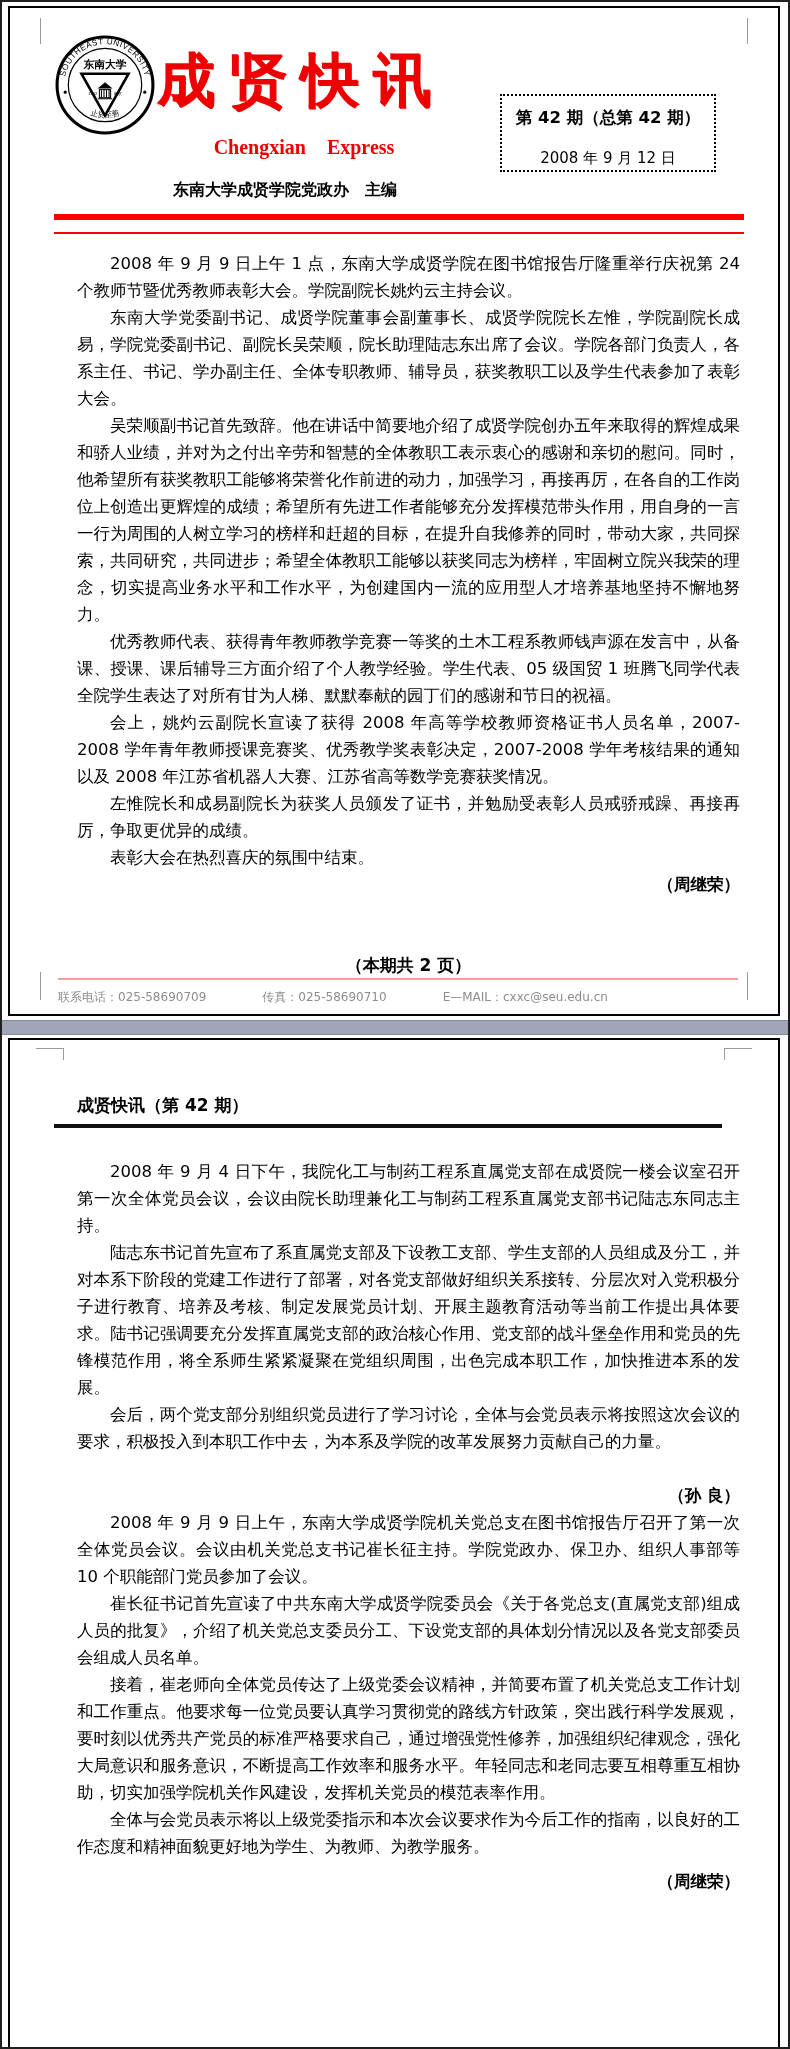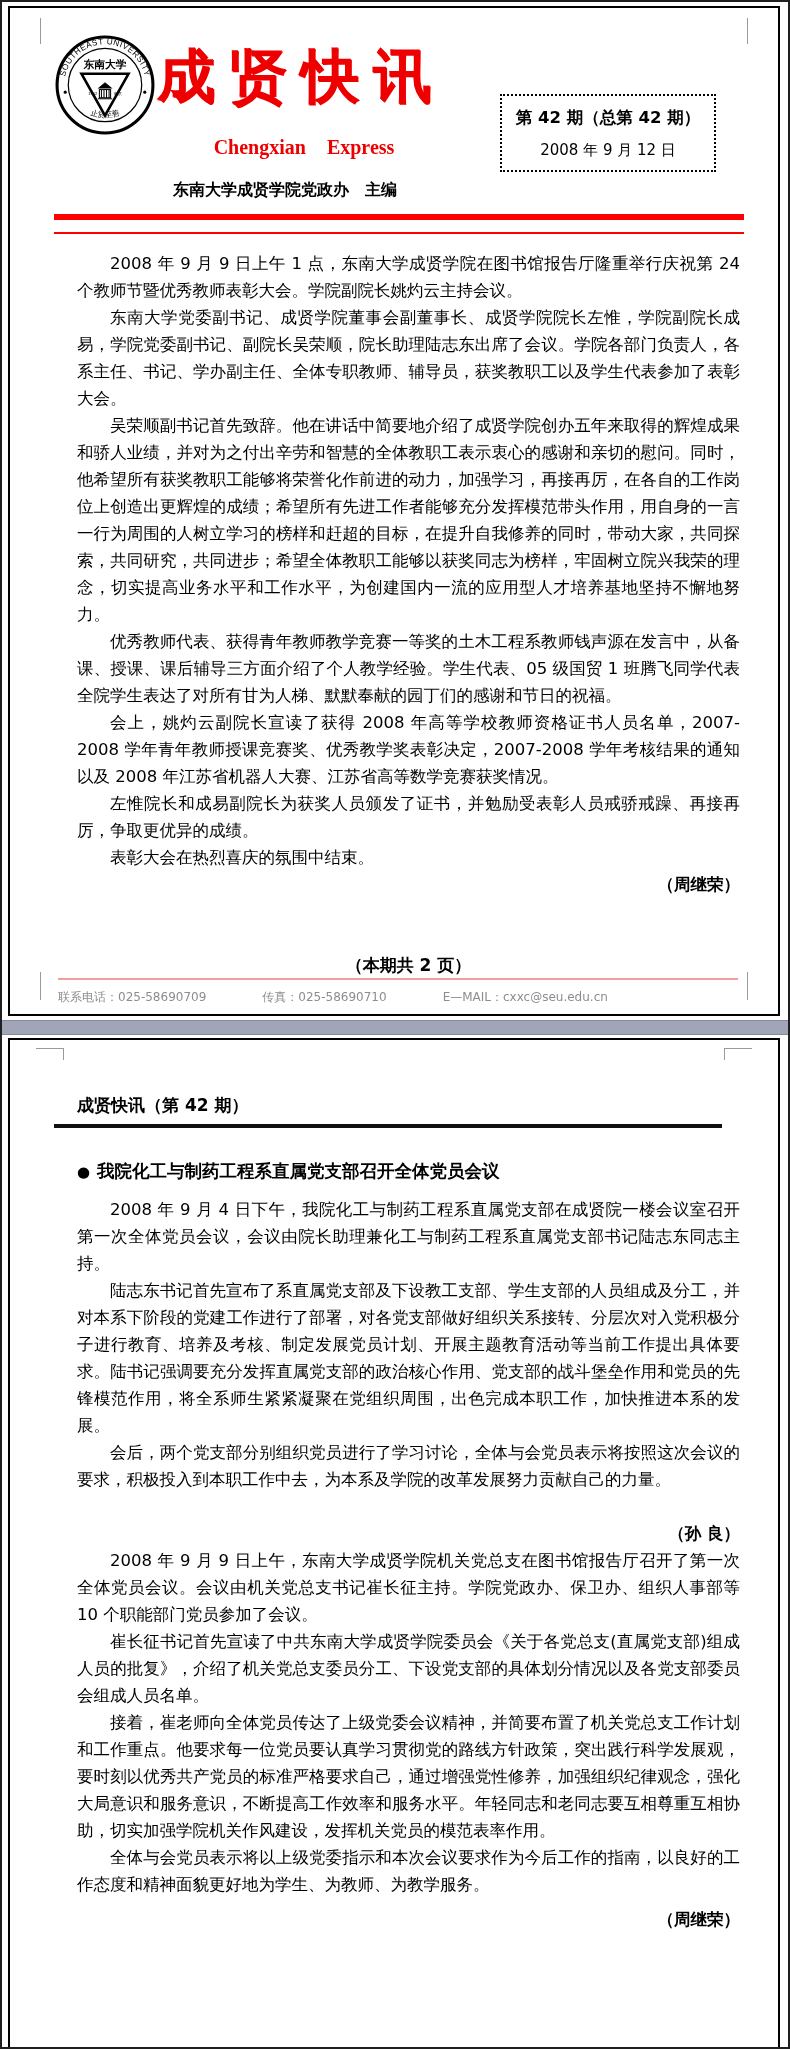--- a/index.html
+++ b/index.html
@@ -16,38 +16,38 @@
   .page1{top:4px;height:1010px;}
   .separator{position:absolute;left:0;top:1018px;width:100%;height:15px;
     background:#a0a6b8;border-top:1px solid #858b9e;border-bottom:1px solid #858b9e;}
   .page2{top:1036px;height:1273px;}
 
   
   .logo{position:absolute;left:44px;top:26px;width:102px;height:102px;}
   .title-cn{
     position:absolute;left:147px;top:44px;
     font-size:58px;font-weight:bold;color:#ee0000;letter-spacing:14px;
-    font-family:Liberation Mono, monospace;white-space:nowrap;line-height:1;
+    font-family:Liberation Serif, serif;white-space:nowrap;line-height:1;
     text-shadow:1px 1px 0 #ee0000;
   }
   .title-en{
     position:absolute;left:148px;top:128px;width:292px;text-align:center;
     font-family:Liberation Serif, serif;
     font-weight:bold;font-size:20px;color:#ee0000;word-spacing:16px;white-space:nowrap;
   }
   .editor-line{
     position:absolute;left:110px;top:172px;width:330px;text-align:center;
     font-size:16px;font-weight:bold;white-space:nowrap;
   }
   .issue-box{
     position:absolute;left:490px;top:86px;width:216px;height:78px;
     border:2px dotted #000;text-align:center;padding-top:11px;
   }
   .issue-line{font-size:16.5px;font-weight:600;white-space:nowrap;}
-  .date-line{font-size:15px;margin-top:12px;white-space:nowrap;}
+  .date-line{font-size:15px;margin-top:20px;white-space:nowrap;}
   .rule-thick{position:absolute;left:44px;width:690px;top:206px;height:6px;background:#ff0000;}
   .rule-thin{position:absolute;left:44px;width:690px;top:224px;height:2px;background:#ff0000;}
 
   
   .running-head{position:absolute;left:67px;top:54px;font-size:17px;font-weight:bold;white-space:nowrap;}
   .head-rule{position:absolute;left:44px;top:84px;width:668px;height:4px;background:#111;}
 
   
   .content{position:absolute;left:67px;right:38px;}
   .content.p1{top:242px;}
@@ -151,21 +151,20 @@
     <div class="corner tl" style="left:26px;top:8px;"></div>
     <div class="corner tr" style="right:26px;top:8px;"></div>
     <div class="mark vbar" style="left:30px;bottom:12px;height:24px;"></div>
     <div class="mark vbar" style="right:30px;bottom:12px;height:24px;"></div>
 
     <div class="running-head">成贤快讯（第 42 期）</div>
     <div class="head-rule"></div>
 
     <div class="content p2">
 
-      <h2 class="article-title"><span class="bullet">●</span><span>我院化工与制药工程系直属党支部召开全体党员会议</span></h2>
       <p class="body-p">2008 年 9 月 4 日下午，我院化工与制药工程系直属党支部在成贤院一楼会议室召开第一次全体党员会议，会议由院长助理兼化工与制药工程系直属党支部书记陆志东同志主持。</p>
       <p class="body-p">陆志东书记首先宣布了系直属党支部及下设教工支部、学生支部的人员组成及分工，并对本系下阶段的党建工作进行了部署，对各党支部做好组织关系接转、分层次对入党积极分子进行教育、培养及考核、制定发展党员计划、开展主题教育活动等当前工作提出具体要求。陆书记强调要充分发挥直属党支部的政治核心作用、党支部的战斗堡垒作用和党员的先锋模范作用，将全系师生紧紧凝聚在党组织周围，出色完成本职工作，加快推进本系的发展。</p>
       <p class="body-p">会后，两个党支部分别组织党员进行了学习讨论，全体与会党员表示将按照这次会议的要求，积极投入到本职工作中去，为本系及学院的改革发展努力贡献自己的力量。</p>
       <p class="signature gap">（孙 良）</p>
 
       <p class="body-p">2008 年 9 月 9 日上午，东南大学成贤学院机关党总支在图书馆报告厅召开了第一次全体党员会议。会议由机关党总支书记崔长征主持。学院党政办、保卫办、组织人事部等 10 个职能部门党员参加了会议。</p>
       <p class="body-p">崔长征书记首先宣读了中共东南大学成贤学院委员会《关于各党总支(直属党支部)组成人员的批复》，介绍了机关党总支委员分工、下设党支部的具体划分情况以及各党支部委员会组成人员名单。</p>
       <p class="body-p">接着，崔老师向全体党员传达了上级党委会议精神，并简要布置了机关党总支工作计划和工作重点。他要求每一位党员要认真学习贯彻党的路线方针政策，突出践行科学发展观，要时刻以优秀共产党员的标准严格要求自己，通过增强党性修养，加强组织纪律观念，强化大局意识和服务意识，不断提高工作效率和服务水平。年轻同志和老同志要互相尊重互相协助，切实加强学院机关作风建设，发挥机关党员的模范表率作用。</p>
       <p class="body-p">全体与会党员表示将以上级党委指示和本次会议要求作为今后工作的指南，以良好的工作态度和精神面貌更好地为学生、为教师、为教学服务。</p>
       <p class="signature small-gap">（周继荣）</p>

